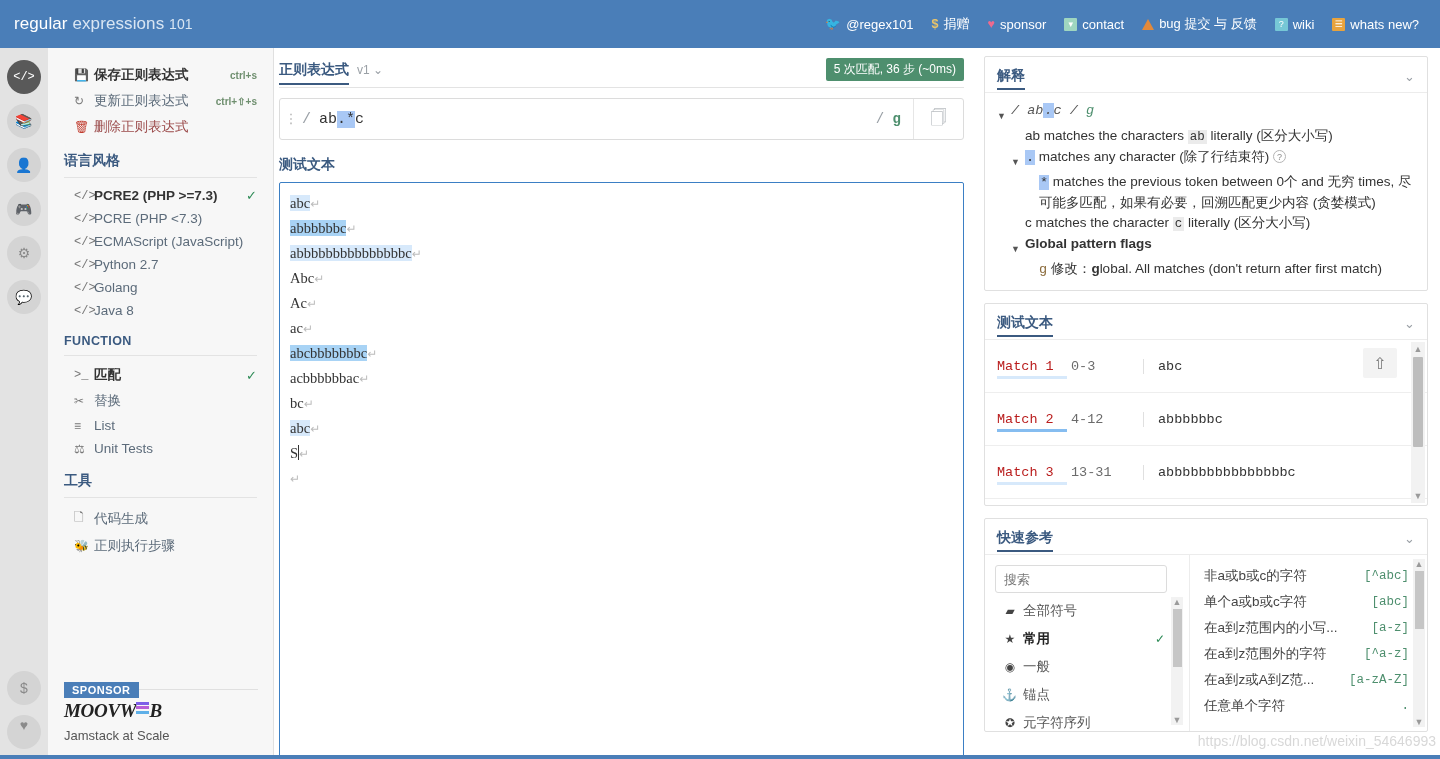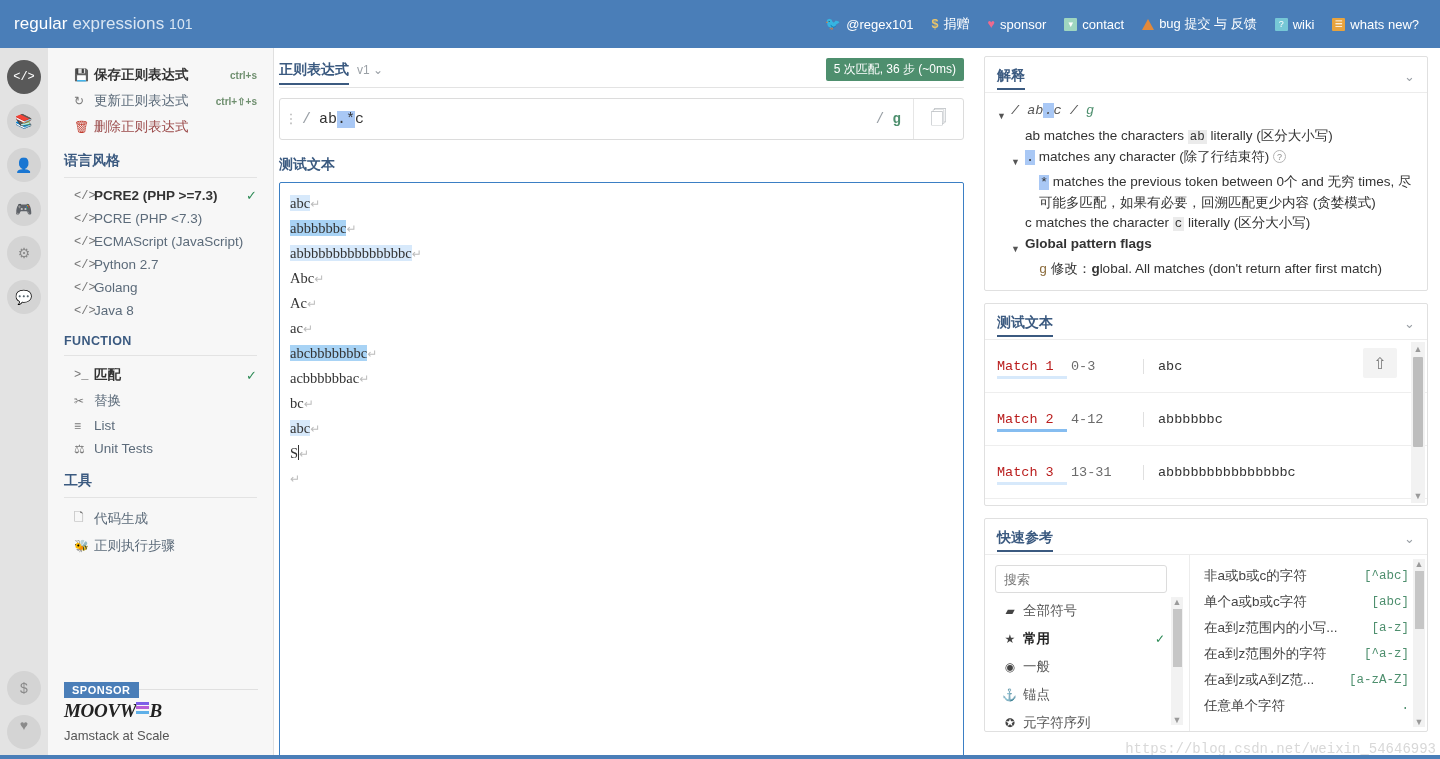--- a/index.html
+++ b/index.html
@@ -255,22 +255,22 @@
     font-size: 13.5px; color: #444; padding: 4px 18px 4px 0; cursor: pointer;
   }
   .qr-code { font-family: "Liberation Mono", monospace; font-size: 12.5px; color: #4e8f6e; }
   .qscroll {
     position: absolute; right: 2px; top: 4px; width: 12px; bottom: 4px;
     background: #f2f2f2; display: flex; flex-direction: column;
     align-items: center; justify-content: space-between;
   }
   .qs-thumb { position: absolute; top: 12px; width: 9px; height: 58px; background: #c6c6c6; }
   .watermark {
-    position: absolute; right: 4px; bottom: 2px; font-size: 14px;
-    color: #d8d8d8; font-family: Liberation Mono, monospace;
+    position: absolute; right: 4px; bottom: 10px; font-size: 14px;
+    color: #d8d8d8; font-family: Liberation Sans, sans-serif;
     pointer-events: none; white-space: nowrap;
   }
   .bottom-strip {
     position: absolute; left: 0; bottom: 0; width: 1440px; height: 4px;
     background: #4a7eb8;
   }
 </style>
 </head>
 <body>
 

